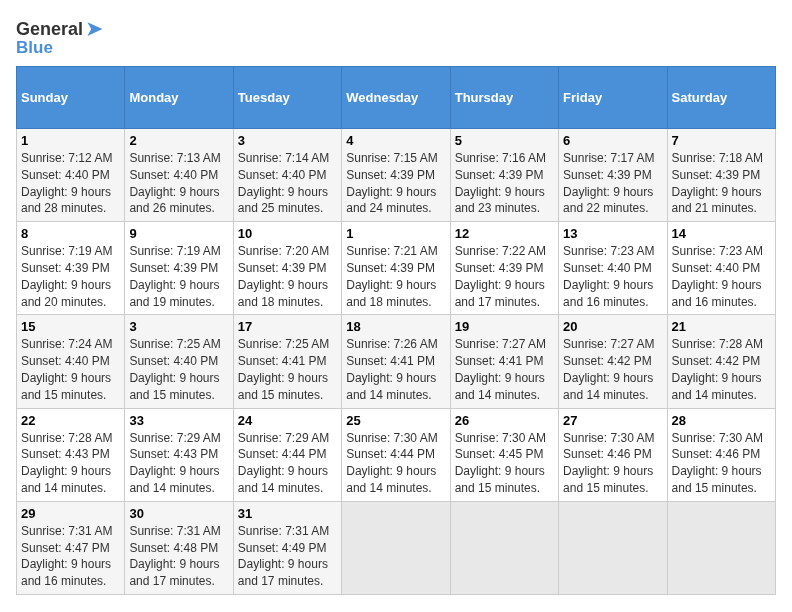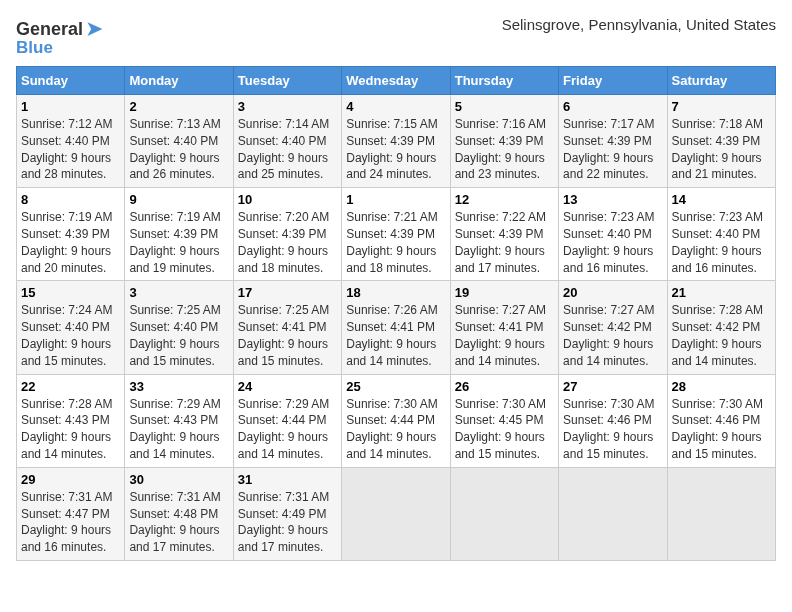--- a/index.html
+++ b/index.html
@@ -6,21 +6,21 @@
     body {
       font-family: Arial, sans-serif;
       background: #fff;
       width: 792px;
       min-height: 612px;
       padding: 16px;
     }
     .header-area {
       display: flex;
       justify-content: space-between;
-      align-items: flex-start;
+      align-items: flex-end;
       margin-bottom: 8px;
     }
     .logo {
       display: flex;
       align-items: center;
       gap: 4px;
     }
     .logo-text-general {
       font-size: 18px;
       font-weight: bold;
@@ -48,21 +48,21 @@
       color: #333;
     }
     table {
       width: 100%;
       border-collapse: collapse;
       font-size: 11px;
     }
     thead tr th {
       background-color: #4a90d9;
       color: #fff;
-      padding: 6px 4px;
+      padding: 23px 4px;
       text-align: left;
       font-size: 13px;
       font-weight: bold;
       border: 1px solid #3a7bbf;
     }
     tbody tr td {
       border: 1px solid #ccc;
       vertical-align: top;
       padding: 4px;
       width: 14.28%;
@@ -96,21 +96,20 @@
   <div class="logo">
     <div style="display:flex; flex-direction:column; align-items:flex-start;">
       <div style="display:flex; align-items:center; gap:2px;">
         <span class="logo-text-general">General</span>
         <span class="logo-bird">➤</span>
       </div>
       <span class="logo-text-blue" style="margin-top:-4px;">Blue</span>
     </div>
   </div>
   <div class="title-area">
-    <div class="location-title">Selinsgrove, Pennsylvania, United States</div>
   </div>
 </div>
 
 <table>
   <thead>
     <tr>
     <th>Sunday</th>
         <th>Monday</th>
         <th>Tuesday</th>
         <th>Wednesday</th>

